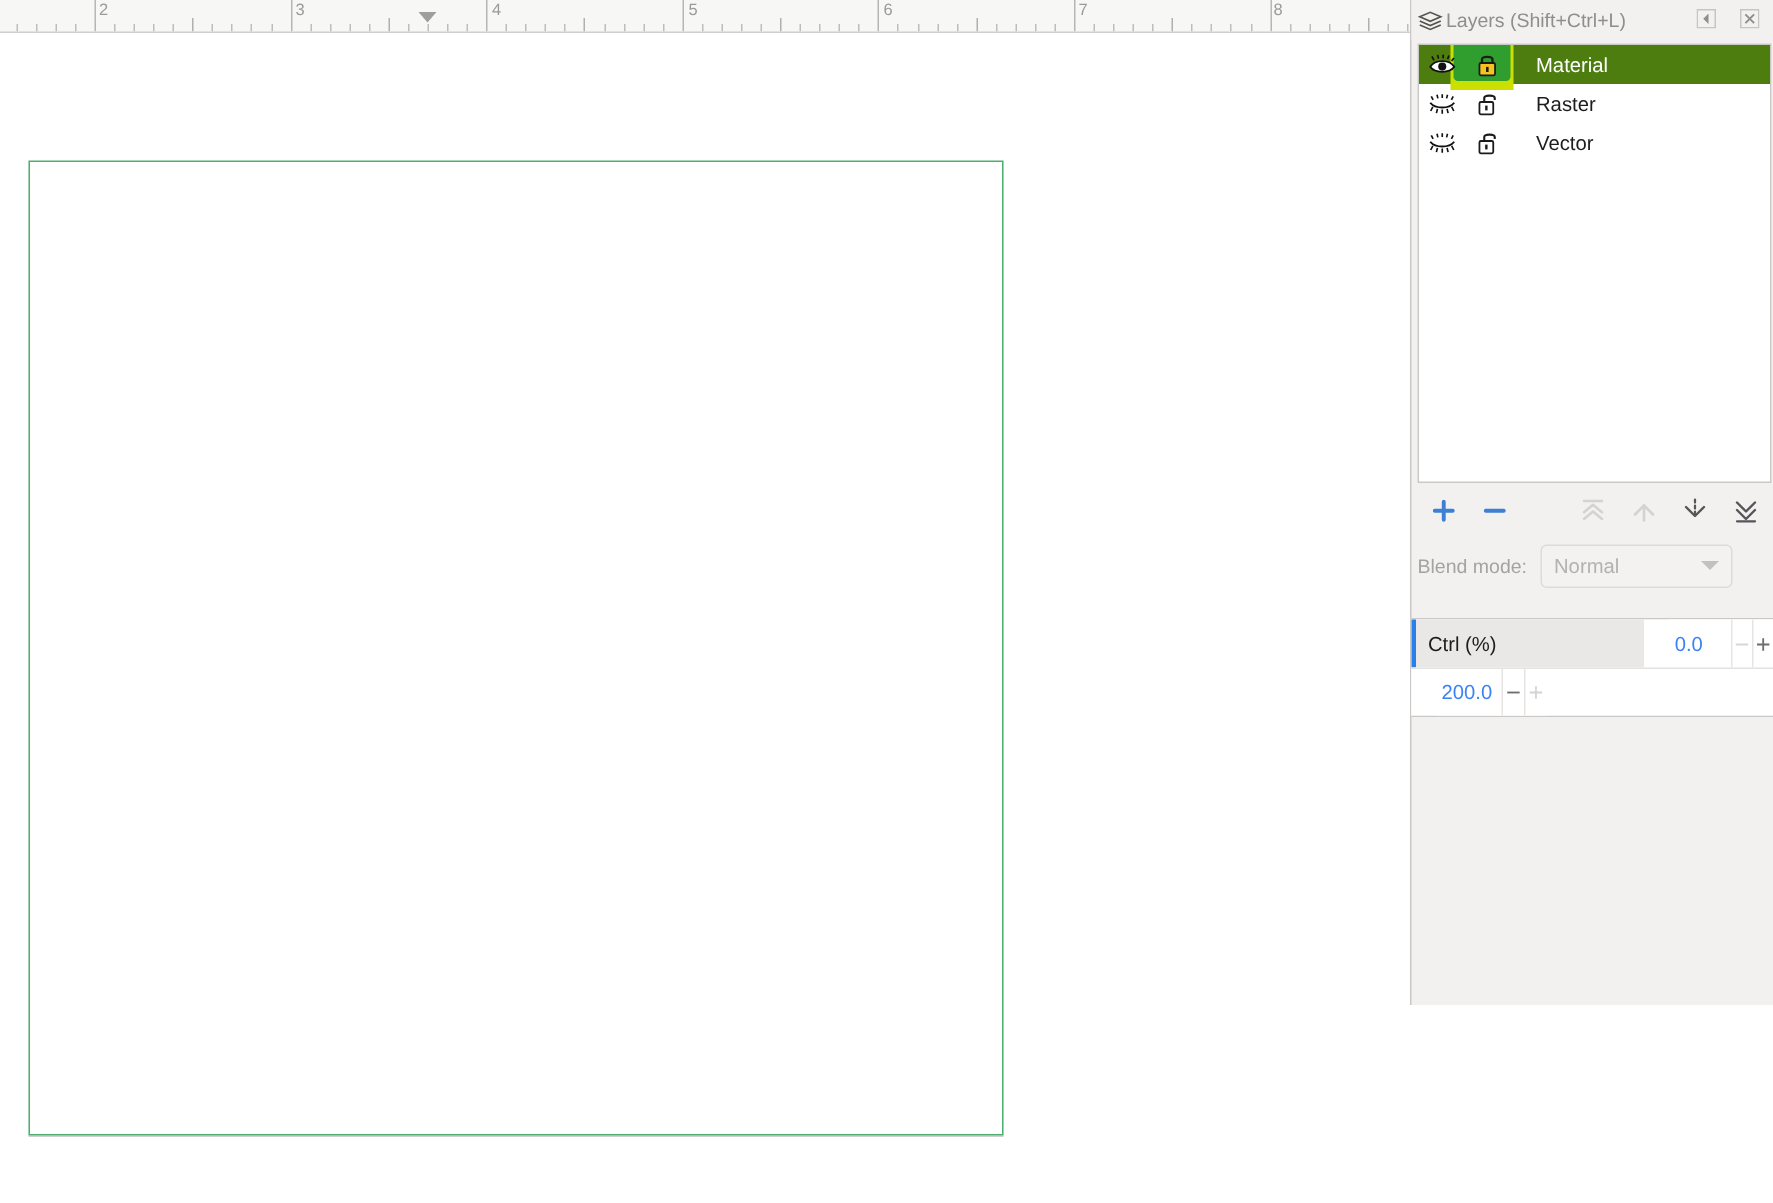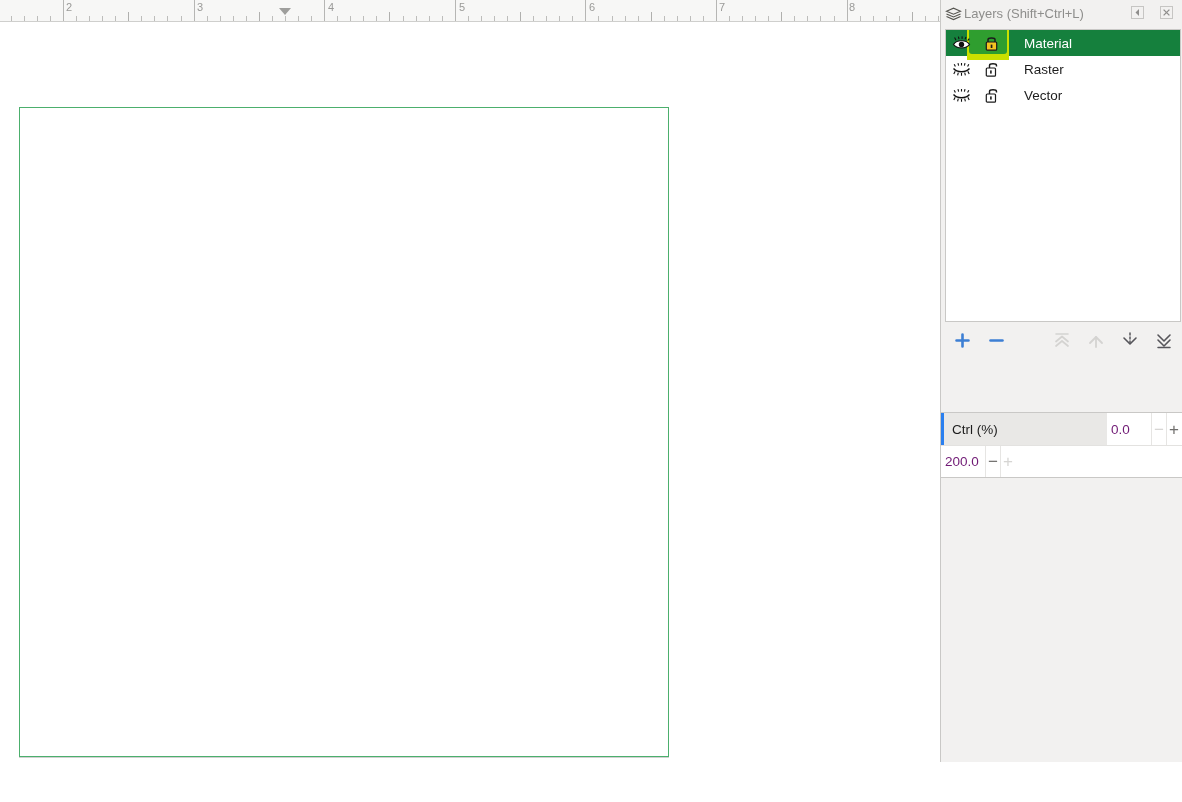--- a/index.html
+++ b/index.html
@@ -54,21 +54,21 @@
     left: 19px; top: 107px;
     width: 650px; height: 650px;
     background: #ffffff;
     border: 1px solid #4caf6d;
     box-shadow: 0 1px 0 rgba(90,90,90,0.28);
   }
 
   
   #layers-panel {
     position: absolute; left: 940px; top: 0;
-    width: 242px; height: 762px;
+    width: 242px; height: 670px;
     background: #f2f1f0;
     border-left: 1px solid #c9c8c6;
   }
   #panel-header {
     position: relative;
     height: 27px;
     display: flex; align-items: center;
     padding-left: 4px;
     background: #f2f1f0;
   }
@@ -98,21 +98,21 @@
     border: 1px solid #c9c8c6;
     overflow: hidden;
   }
   .layer-row {
     position: relative;
     height: 26px;
     display: flex; align-items: center;
     cursor: default;
     background: #ffffff;
   }
-  .layer-row.selected { background: #15803d; }
+  .layer-row.selected { background: #4d7c0f; }
   .layer-row .vis-cell,
   .layer-row .lock-cell {
     width: 30px; height: 26px;
     display: flex; align-items: center; justify-content: center;
     cursor: pointer; position: relative; z-index: 2;
   }
   .layer-row .layer-label {
     padding-left: 18px;
     font-size: 13.5px; color: #1d1d1d;
     white-space: nowrap;
@@ -213,23 +213,24 @@
     position: absolute; left: 8px; top: 0; bottom: 0;
     display: flex; align-items: center;
     font-size: 13.5px; color: #1d1d1d;
     white-space: nowrap; z-index: 2;
   }
   .slider-row.filled .slider-name { color: #ffffff; }
   .slider-value {
     width: 44px;
     display: flex; align-items: center;
     padding-left: 4px;
-    font-size: 13.5px; color: #701a75;
+    font-size: 13.5px; color: #3b82f6;
     background: #ffffff;
     white-space: nowrap;
+    margin-left: 16px;
   }
   .spin-btn {
     width: 15px;
     display: flex; align-items: center; justify-content: center;
     background: #ffffff;
     border-left: 1px solid #e6e5e3;
     font-size: 17px; line-height: 1;
     color: #6f6e6c;
     cursor: pointer;
     user-select: none;
@@ -445,20 +446,27 @@
       </div>
       <div class="tool-btn">
         <svg width="18" height="18" viewBox="0 0 18 18">
           <path d="M3 4 L9 10 L15 4" fill="none" stroke="#56555a" stroke-width="1.6" stroke-linecap="round" stroke-linejoin="round"></path>
           <path d="M3 9 L9 15 L15 9" fill="none" stroke="#56555a" stroke-width="1.6" stroke-linecap="round" stroke-linejoin="round"></path>
           <path d="M3 16.5 H15" stroke="#56555a" stroke-width="1.5" stroke-linecap="round"></path>
         </svg>
       </div>
     </div>
 
+    <div id="blend-row">
+      <span id="blend-label">Blend mode:</span>
+      <div id="blend-select">
+        <span id="blend-value">Normal</span>
+        <span class="chev-down"></span>
+      </div>
+    </div>
 
   </div>
 
   <div id="slider-block">
 
     <div class="slider-row">
       <div class="slider-track">
         <div class="slider-fill" style="width:0%"></div>
         <span class="slider-name">Ctrl (%)</span>
       </div>

